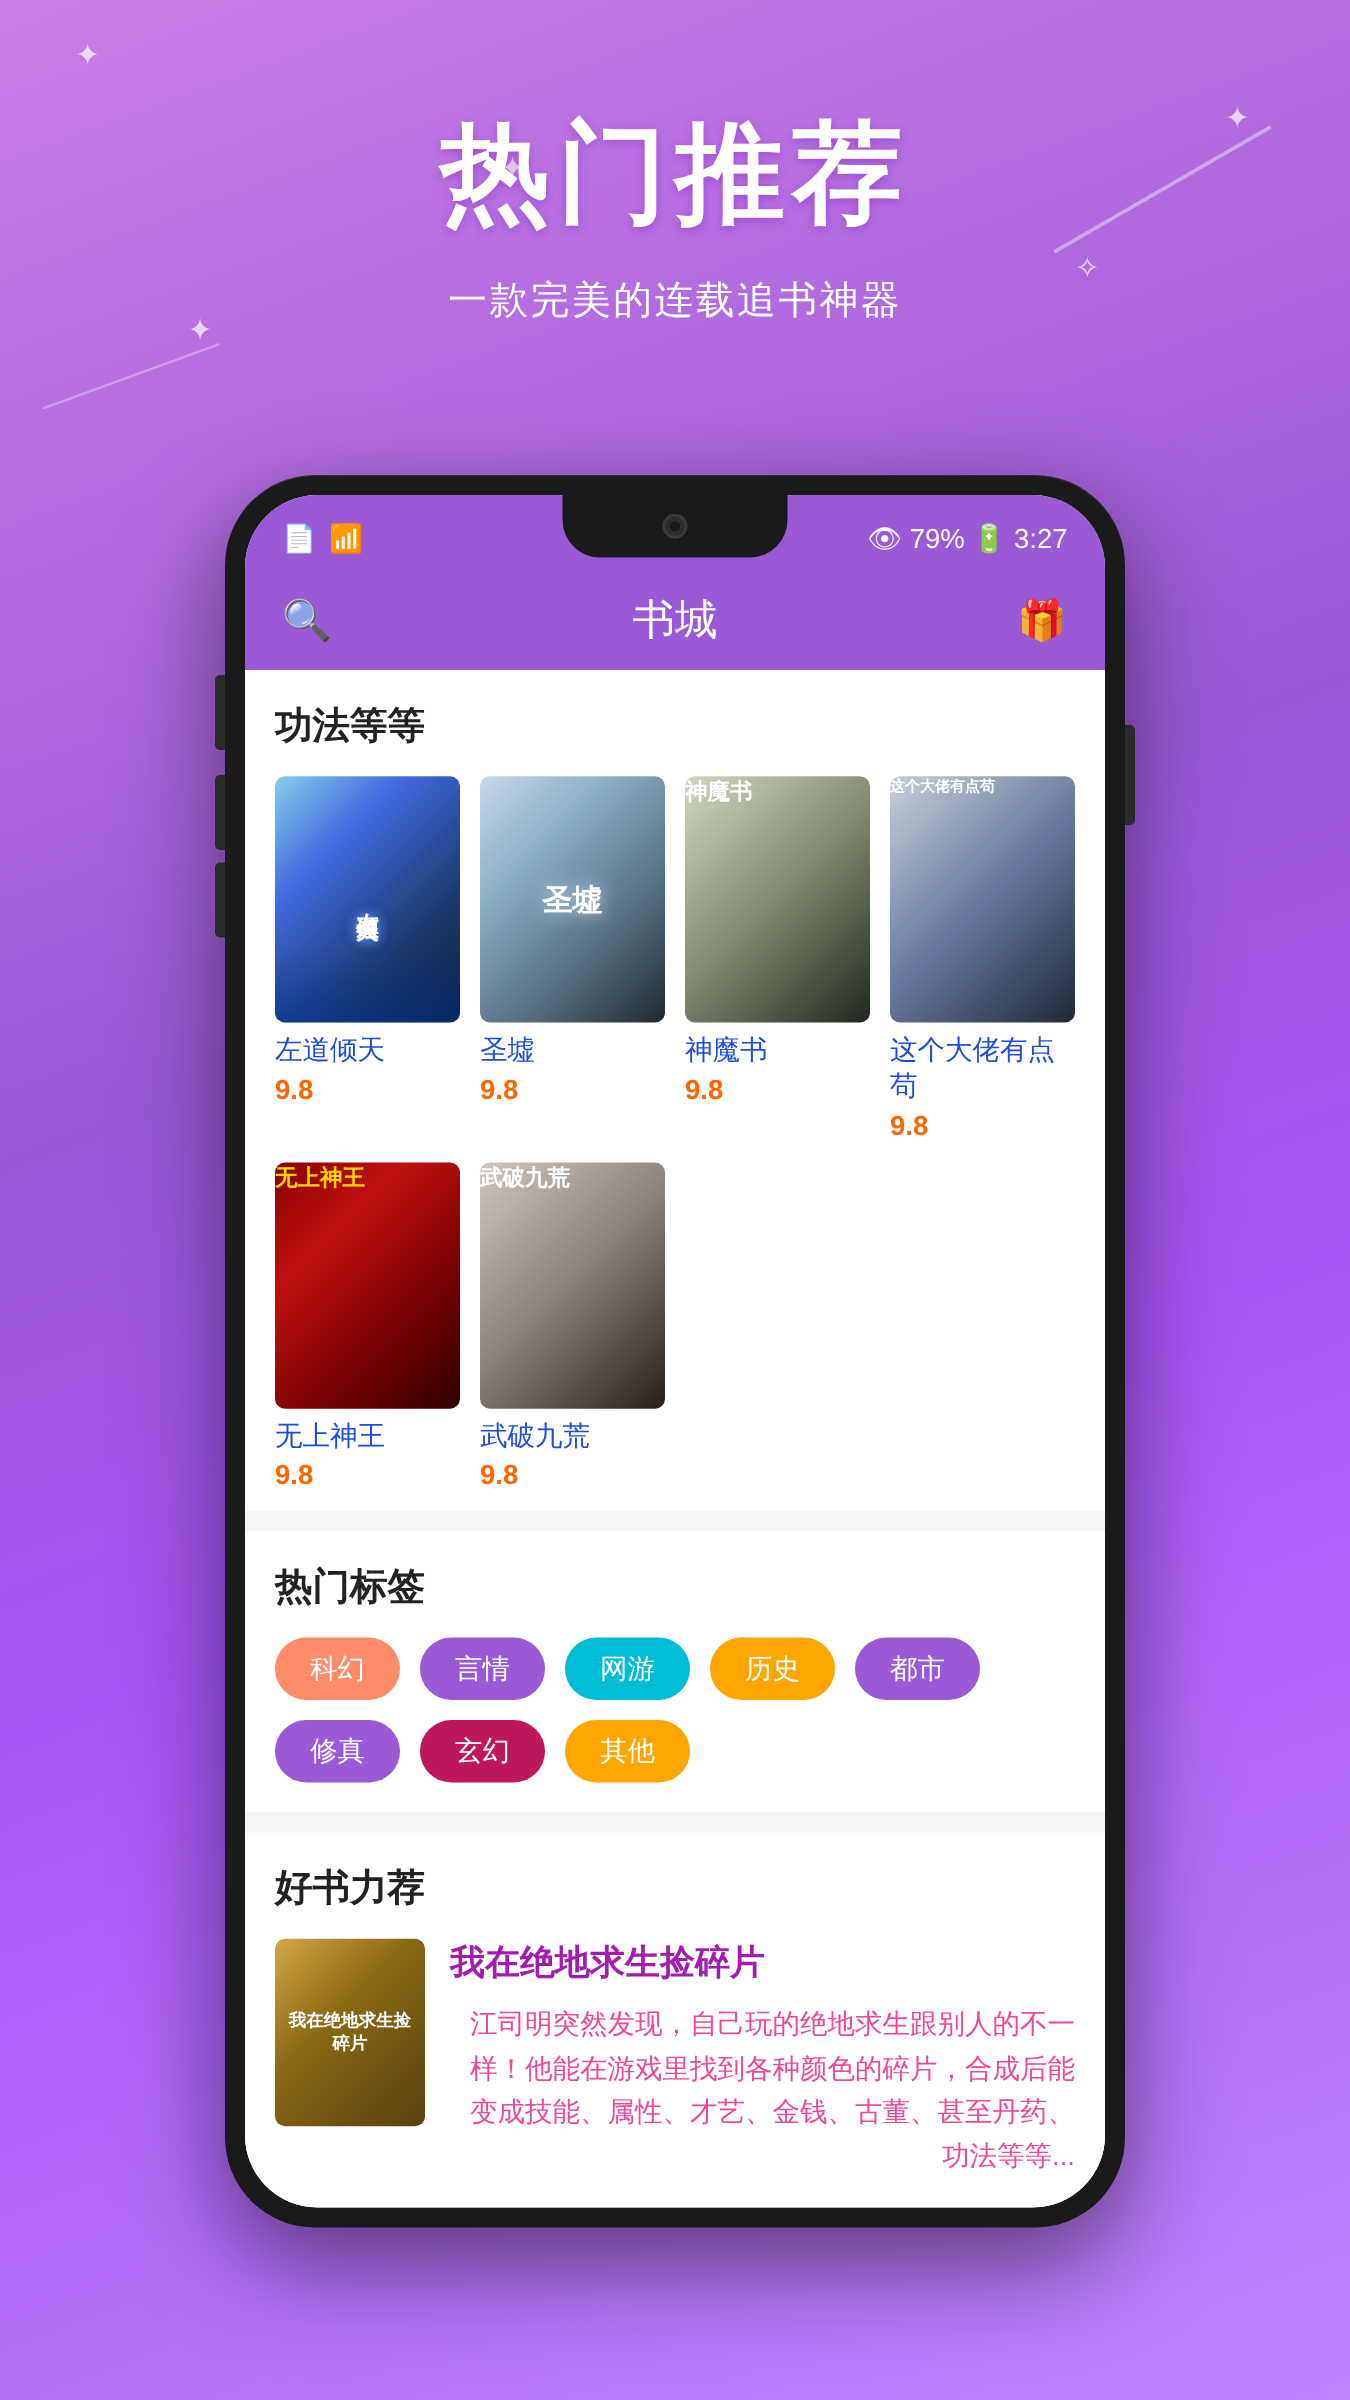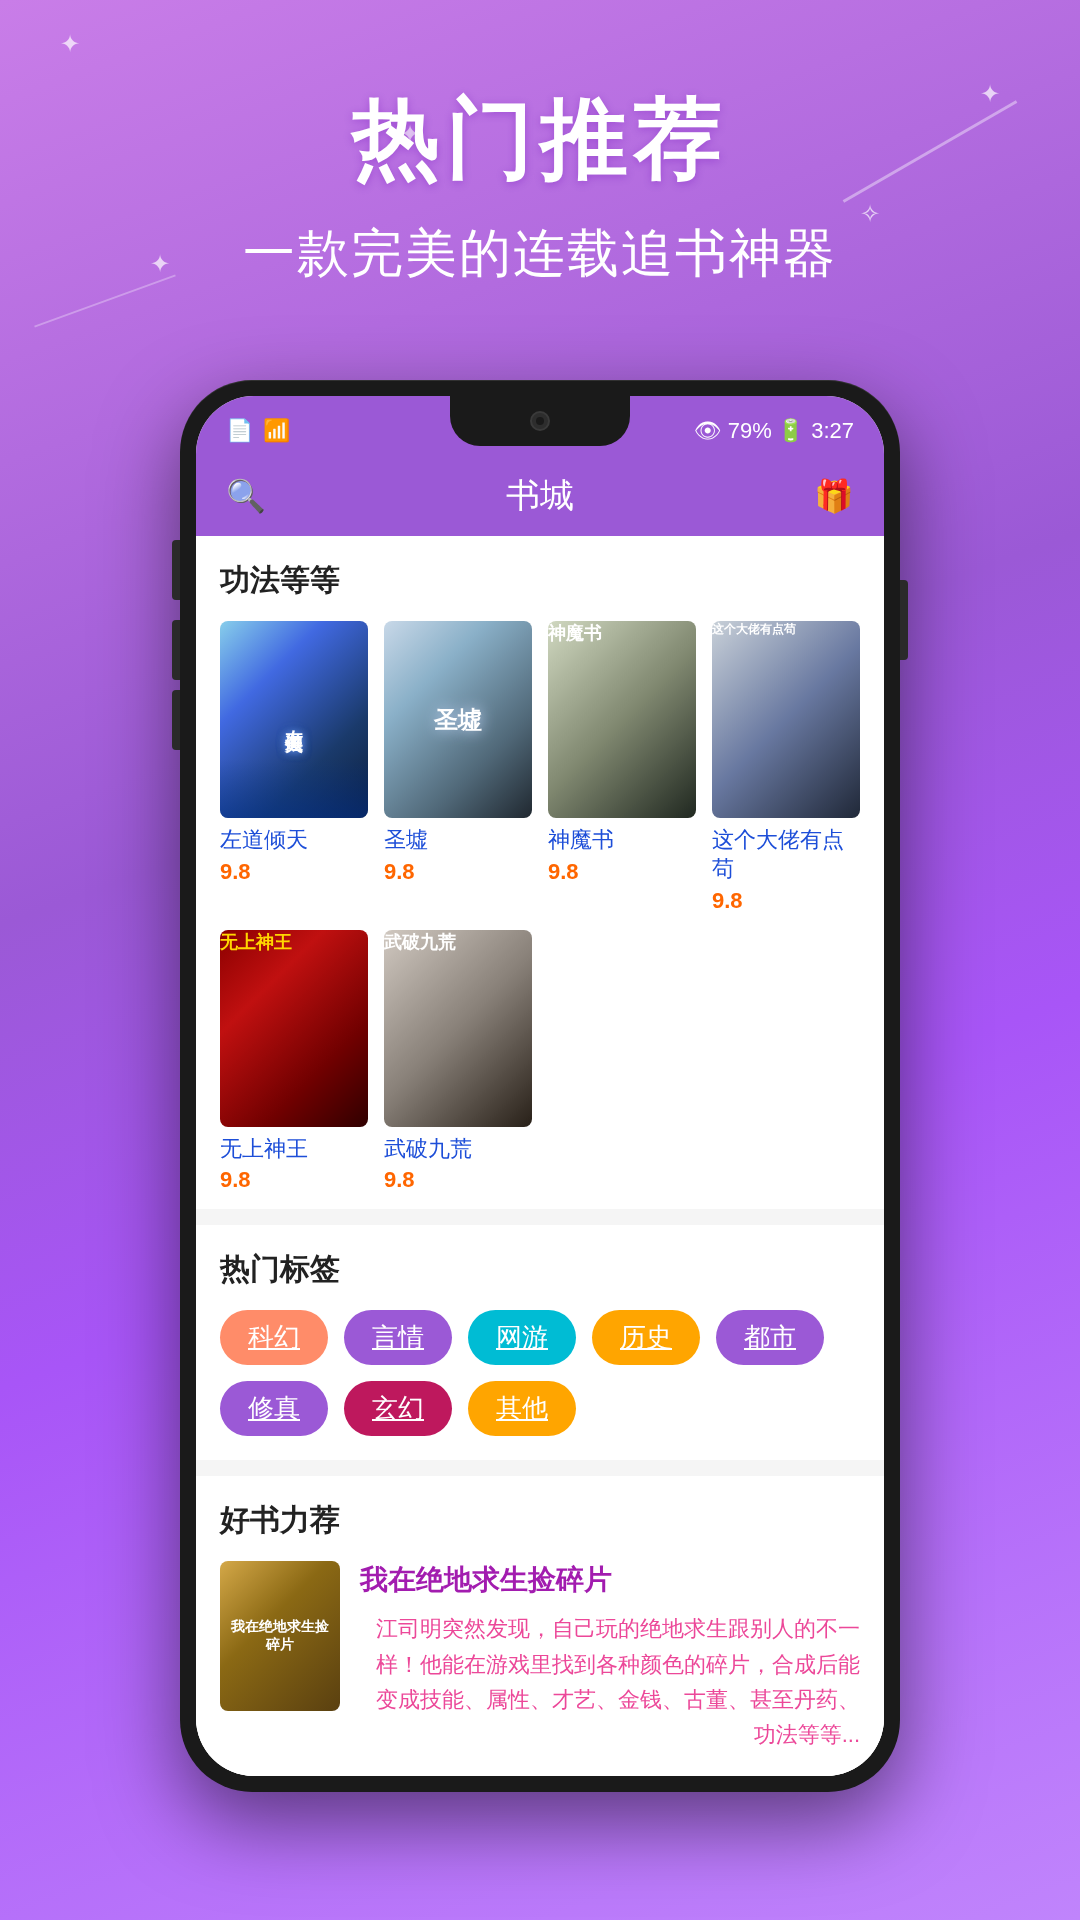--- a/index.html
+++ b/index.html
@@ -27,21 +27,21 @@
       z-index: 2;
     }
     .page-header .title {
       font-size: 88px;
       font-weight: 900;
       color: #fff;
       letter-spacing: 6px;
       text-shadow: 0 2px 8px rgba(100,0,180,0.3);
     }
     .page-header .subtitle {
-      font-size: 52px;
+      font-size: 31px;
       color: #fff;
       margin-top: 20px;
       font-weight: 500;
       letter-spacing: 2px;
     }
 
     
     .phone-wrapper {
       position: absolute;
       top: 380px;
@@ -308,25 +308,24 @@
 
     .tags-grid {
       display: flex;
       flex-wrap: wrap;
       gap: 16px;
     }
 
     .tag {
       padding: 10px 28px;
       border-radius: 30px;
-      font-size: 26px;
+      font-size: 22px;
       color: #fff;
       font-weight: 500;
       cursor: pointer;
-      text-decoration: underline;
     }
     .tag-sci { background: #ff8c69; }
     .tag-romance { background: #9b59d6; }
     .tag-game { background: #00bcd4; }
     .tag-history { background: #ffa500; }
     .tag-city { background: #9b59d6; }
     .tag-cultivation { background: #9b59d6; }
     .tag-fantasy { background: #be185d; }
     .tag-other { background: #ffa500; }
 

